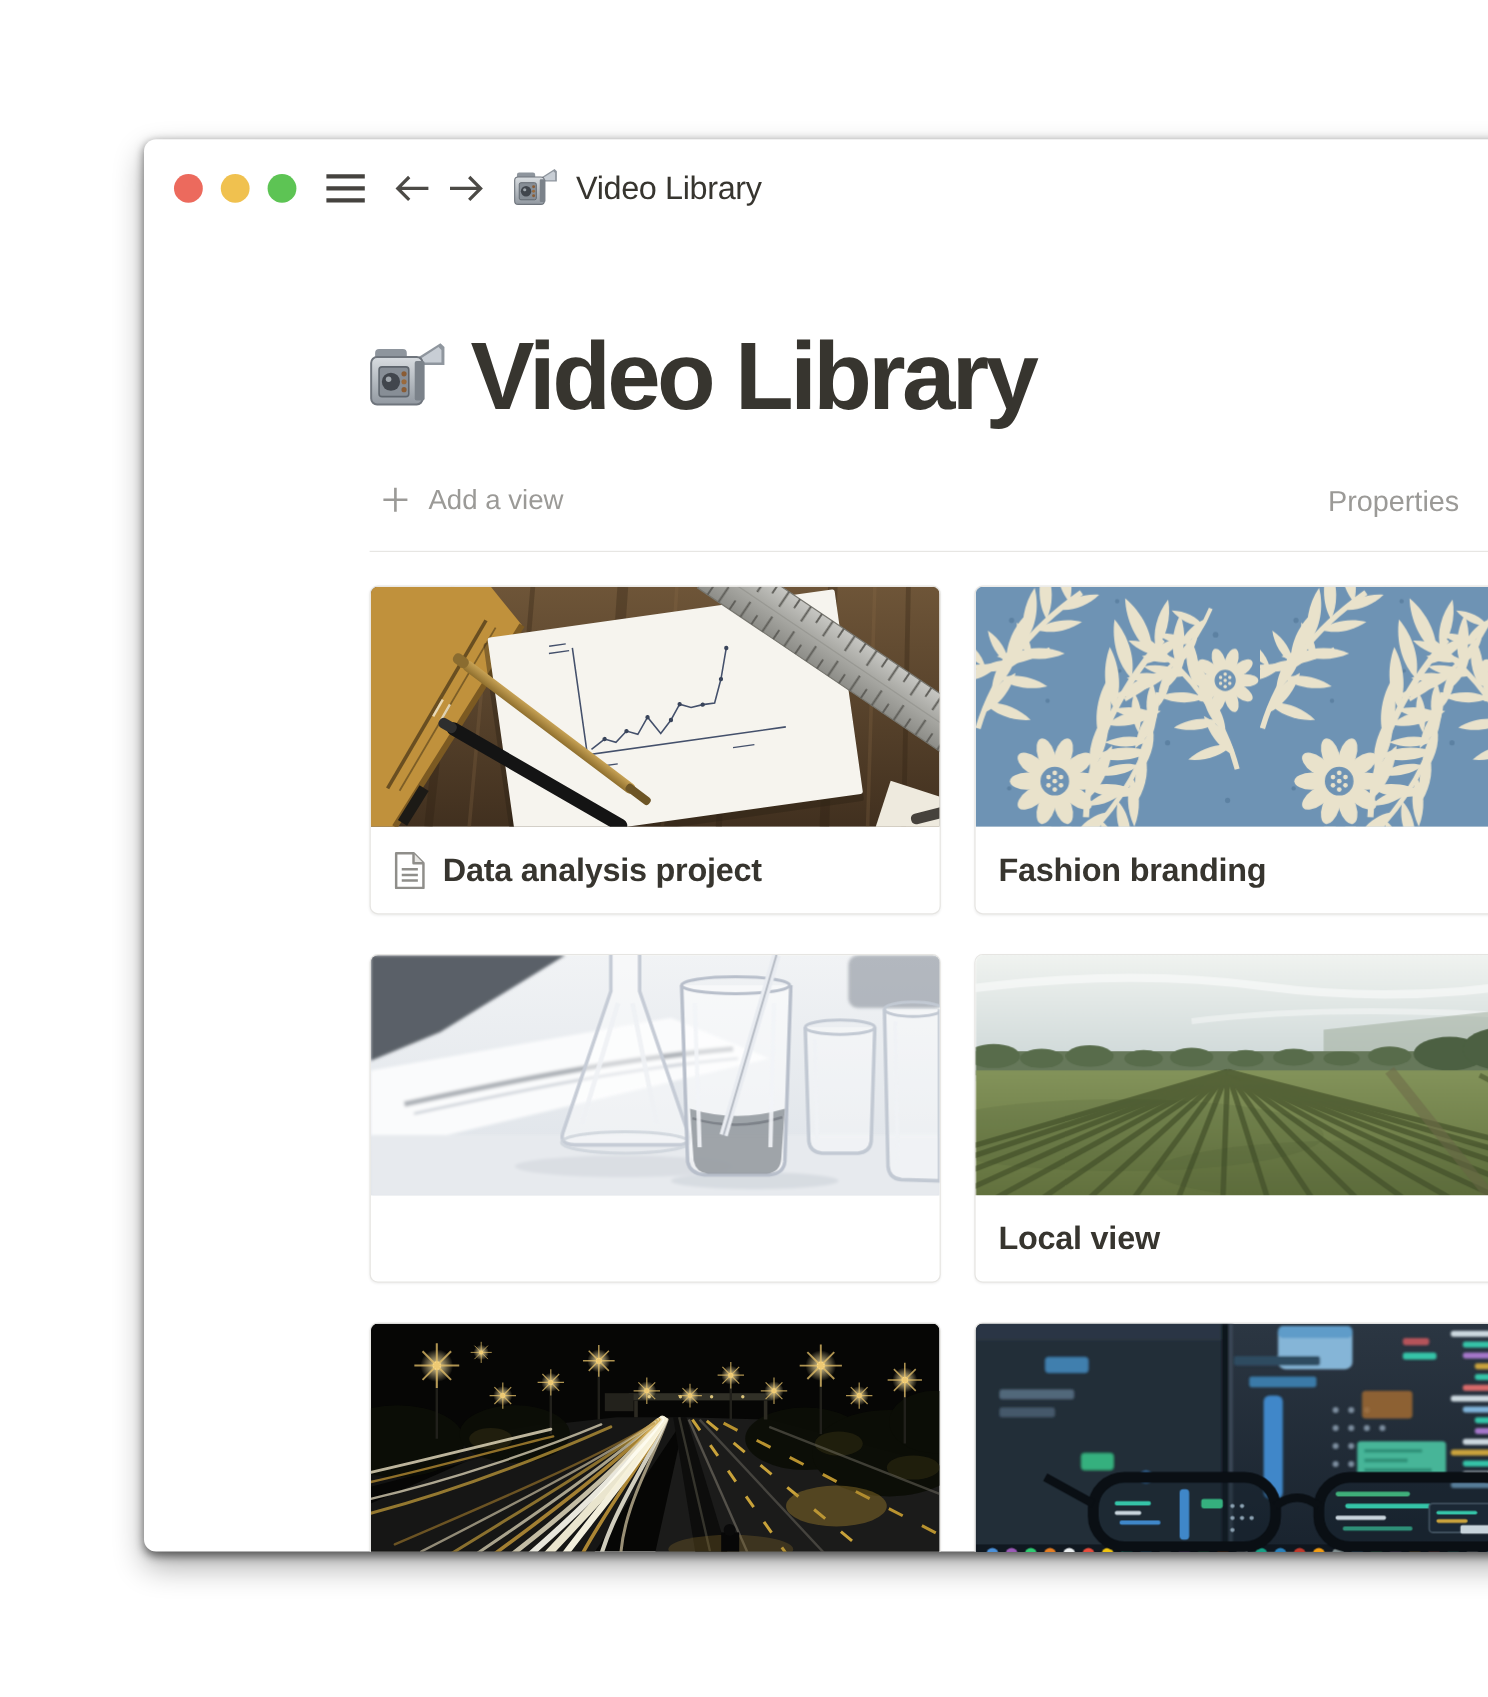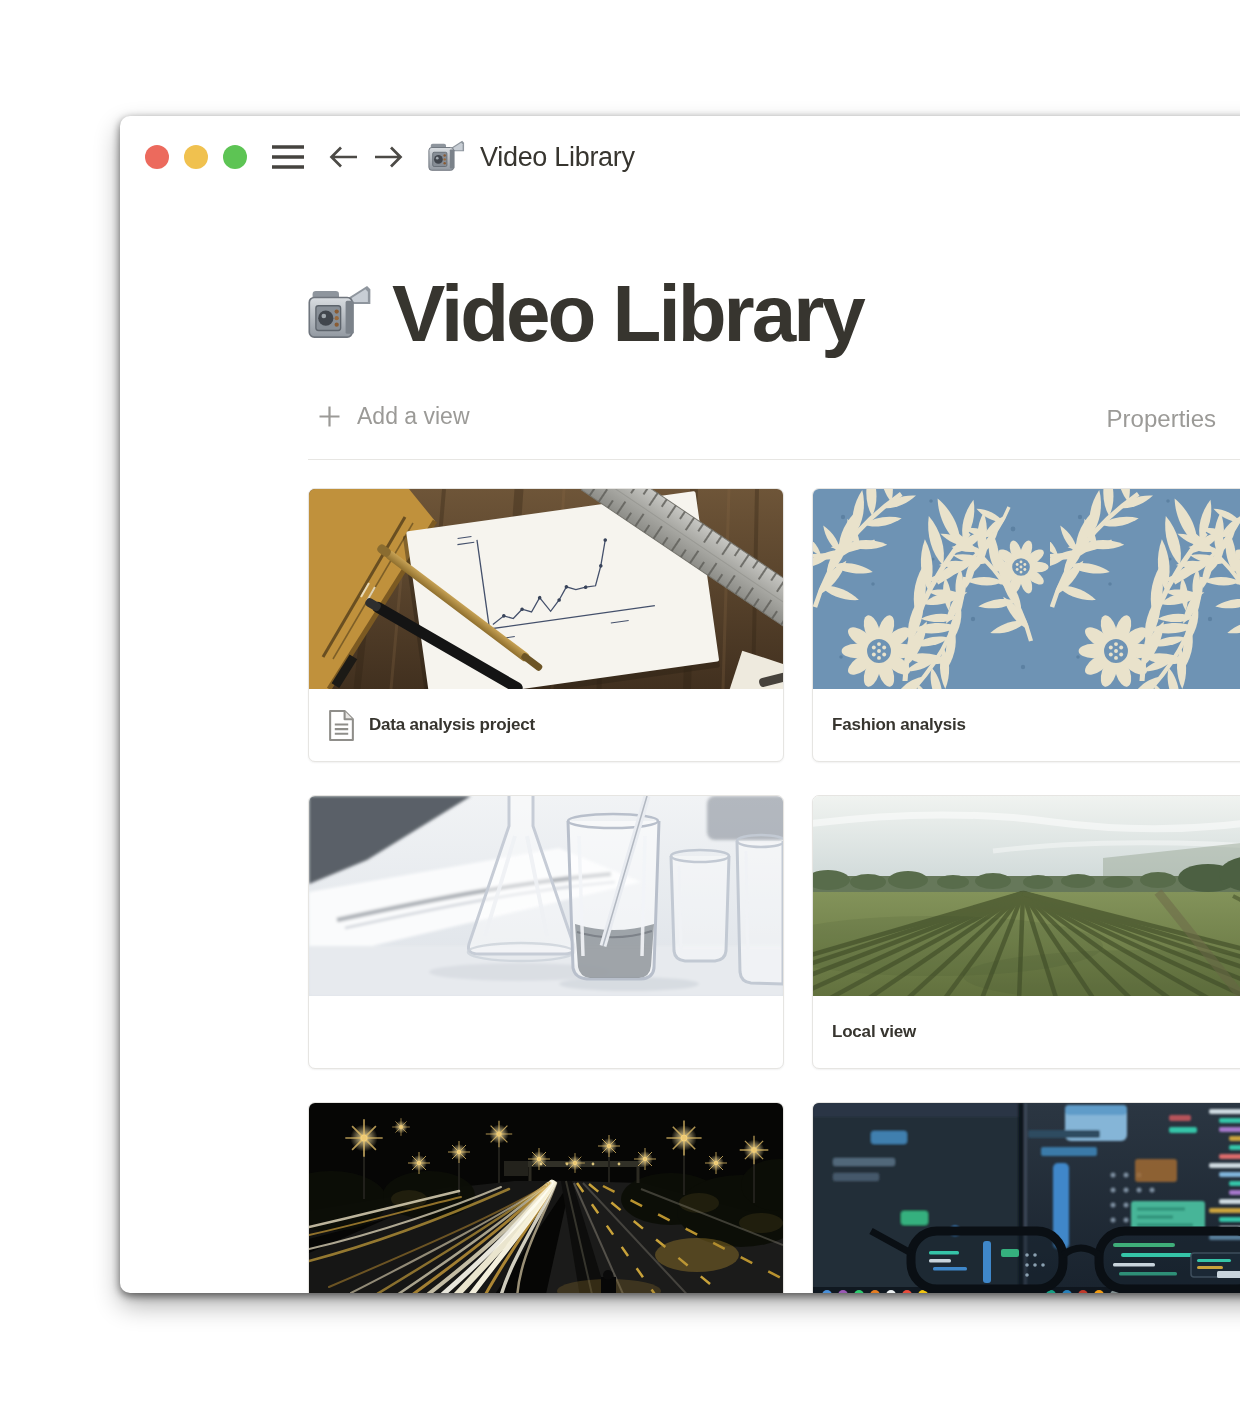--- a/index.html
+++ b/index.html
@@ -82,21 +82,21 @@
     width: 474px; background: #fff;
     border: 1px solid #e6e5e2; border-radius: 7px;
     box-shadow: 0 1px 2px rgba(15,15,15,.06);
     overflow: hidden; cursor: pointer;
   }
   .card-cover { width: 474px; height: 200px; display: block; background: #f4f4f2; }
   .card-cover svg { display: block; }
   .card-caption {
     height: 72px; display: flex; align-items: center;
     padding: 0 19px; gap: 14px;
-    font-size: 17px; font-weight: 600; color: #37352f;
+    font-size: 27px; font-weight: 600; color: #37352f;
     letter-spacing: -0.2px; white-space: nowrap;
   }
   .doc-ic { width: 27px; height: 31px; flex: 0 0 auto; }
 </style>
 </head>
 <body>
 
 <svg width="0" height="0" style="position:absolute" aria-hidden="true">
   <defs>
     <linearGradient id="camg" x1="0" y1="0" x2="0" y2="1">
@@ -332,21 +332,21 @@
                 <use href="#frond" transform="translate(62,52) rotate(-150) scale(1.2)"></use>
                 <use href="#frond" transform="translate(196,18) rotate(168) scale(1.1)"></use>
                 <use href="#flw" transform="translate(66,162) scale(1.15)"></use>
                 <use href="#flw" transform="translate(208,78) scale(0.85)"></use>
               </pattern>
             </defs>
             <rect width="474" height="200" fill="url(#flp)"></rect>
           </svg>
         </div>
         <div class="card-caption">
-          <span>Fashion analysis</span>
+          <span>Fashion branding</span>
         </div>
       </div>
 
       <div class="card">
         <div class="card-cover">
           <svg viewBox="0 0 474 200" width="474" height="200">
             <defs>
               <linearGradient id="labbg" x1="0" y1="0" x2="0" y2="1">
                 <stop offset="0" stop-color="#f1f3f5"></stop>
                   <stop offset="1" stop-color="#dde2e8"></stop>

